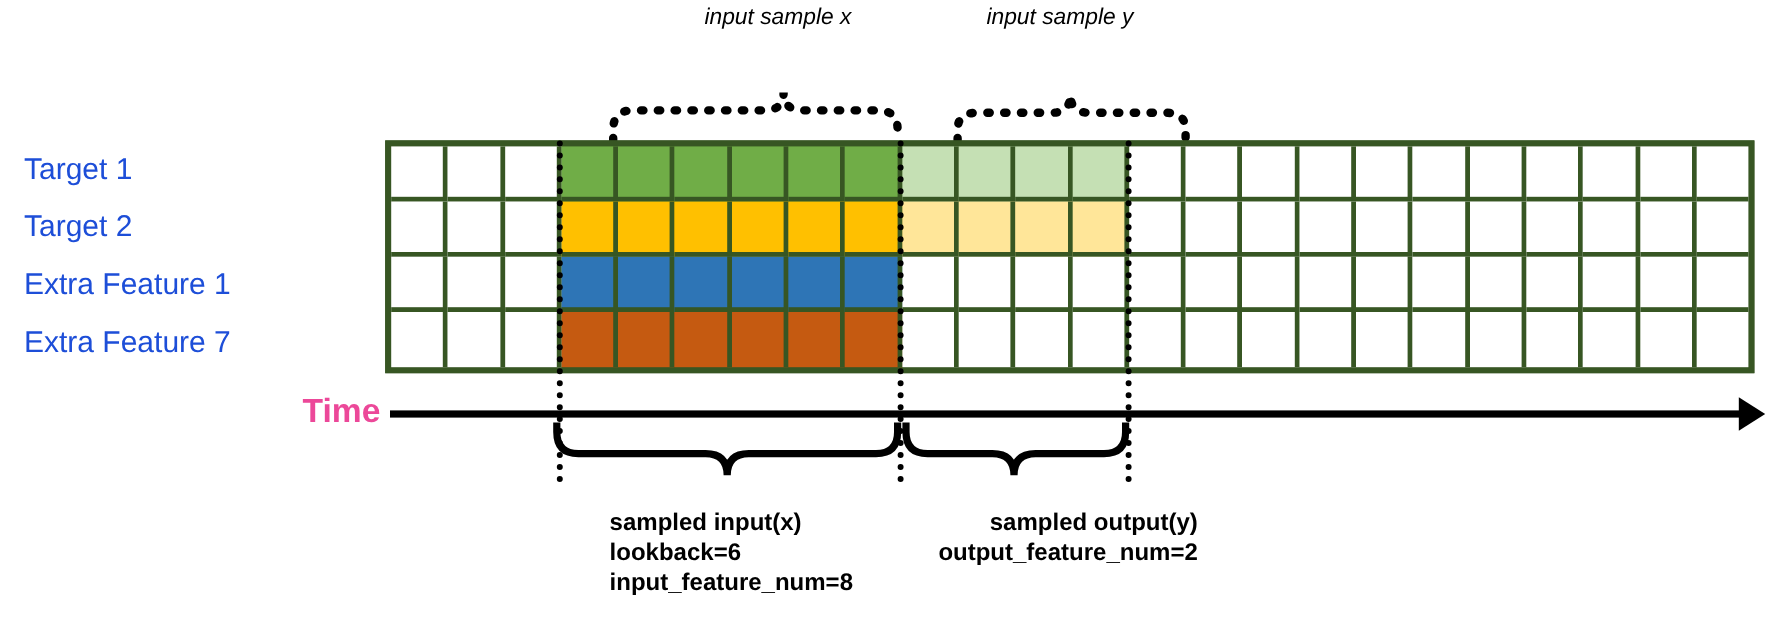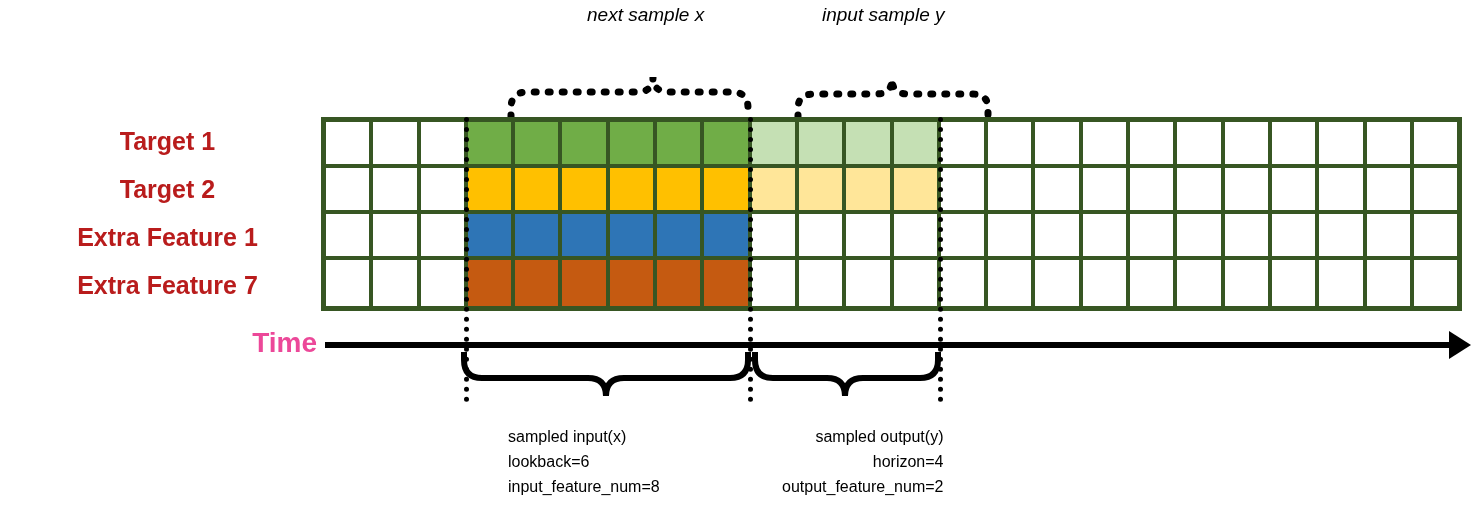--- a/index.html
+++ b/index.html
@@ -21,23 +21,23 @@
     letter-spacing: -0.2px;
     white-space: nowrap;
   }
 
   .toplabel {
     font-size: 19px; font-style: italic; font-weight: 500; color: #000;
     white-space: nowrap;
   }
 
   .rowlabel {
-    font-size: 25px; font-weight: 700; color: #b91c1c;
+    font-size: 25px; font-weight: 400; color: #1d4ed8;
     white-space: nowrap;
-    text-align: center;
+    text-align: left;
     height: 48px; line-height: 48px;
   }
 
   #grid {
     left: 321px; top: 117px;
     width: 1141px; height: 194px;
     border: 5px solid #375623;
     background: #375623;
     display: flex; flex-direction: column;
     gap: 0;
@@ -68,32 +68,32 @@
     border-top: 14px solid transparent;
     border-bottom: 14px solid transparent;
     border-left: 22px solid #000;
   }
 
   .vdot {
     width: 0; border-left: 5px dotted #000;
   }
 
   .btext {
-    font-size: 16px; font-weight: 400; color: #000;
+    font-size: 20px; font-weight: 700; color: #000;
     white-space: pre; line-height: 25px;
   }
   svg { display: block; overflow: visible; }
 </style>
 </head>
 <body>
 
 <div id="stage">
 
 
-  <div class="abs toplabel" style="left:587px; top:4px;">next sample x</div>
+  <div class="abs toplabel" style="left:587px; top:4px;">input sample x</div>
   <div class="abs toplabel" style="left:822px; top:4px;">input sample y</div>
 
   <svg class="abs" style="left:0px; top:30px;" width="1050" height="92">
     <path d="M 511,87 L 511,78 Q 511,62 527,62 L 637,62 Q 653,62 653,47 Q 653,62 669,62 L 732,62 Q 748,62 748,78 L 748,87" fill="none" stroke="#000" stroke-width="7" stroke-linecap="round" stroke-dasharray="2 12"></path>
     <path d="M 798,87 L 798,78 Q 798,64 814,64 L 876,64 Q 892,64 892,49 Q 892,64 908,64 L 972,64 Q 988,64 988,78 L 988,87" fill="none" stroke="#000" stroke-width="7" stroke-linecap="round" stroke-dasharray="2 12"></path>
   </svg>
 
   <div class="abs rowlabel" style="left:20px; top:117px; width:295px;">Target 1</div>
   <div class="abs rowlabel" style="left:20px; top:165px; width:295px;">Target 2</div>
   <div class="abs rowlabel" style="left:20px; top:213px; width:295px;">Extra Feature 1</div>
@@ -219,17 +219,16 @@
     <path d="M 755,0 L 755,8 Q 755,26 773,26 L 827,26 Q 845,26 845,44 Q 845,26 863,26 L 920,26 Q 938,26 938,8 L 938,0" fill="none" stroke="#000" stroke-width="6" stroke-linecap="butt"></path>
   </svg>
 
   <div class="abs" style="left:508px; top:424px;">
     <div class="btext">sampled input(x)</div>
     <div class="btext">lookback=6</div>
     <div class="btext">input_feature_num=8</div>
   </div>
   <div class="abs" style="left:782px; top:424px;text-align:right;">
     <div class="btext">sampled output(y)</div>
-    <div class="btext">horizon=4</div>
     <div class="btext">output_feature_num=2</div>
   </div>
 
 </div>
 
 </body></html>

